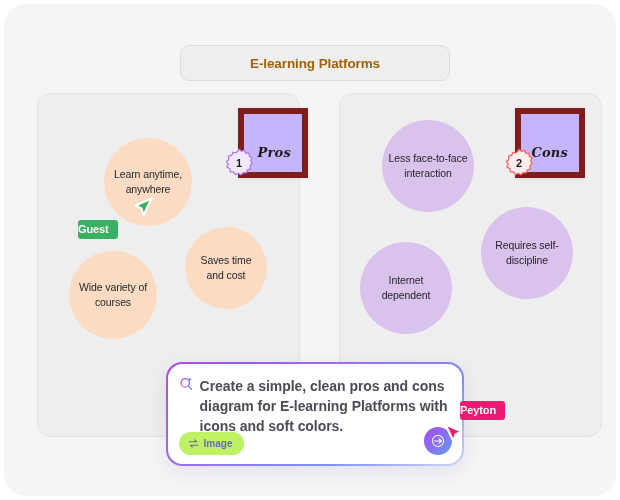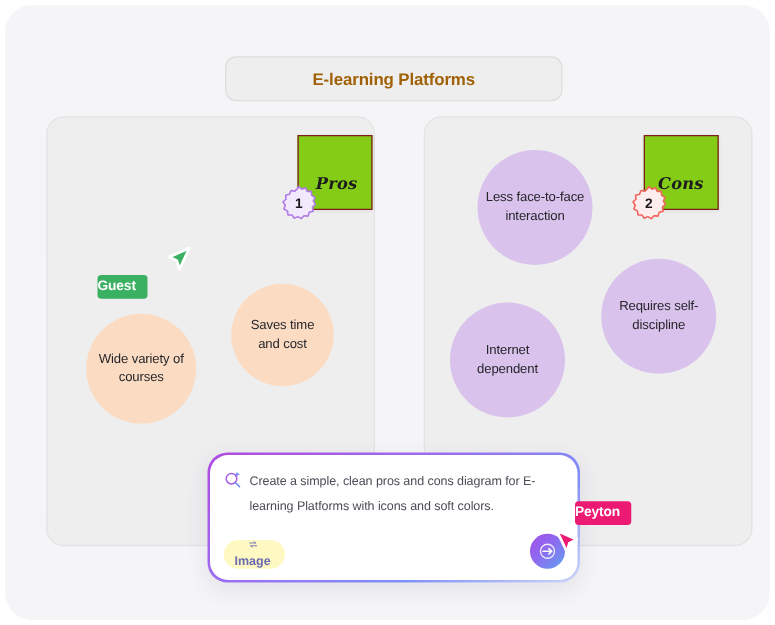--- a/index.html
+++ b/index.html
@@ -74,22 +74,22 @@
     letter-spacing: -0.1px;
     box-sizing: border-box;
     padding: 6px;
   }
   .bubble.pro { background: #fbdcc2; }
   .bubble.con { background: #d9c2ec; }
 
   
   .sticky {
     position: absolute;
-    background: #84cc16;
-    border: 1px solid #7f1d1d;
+    background: #c4b5fd;
+    border: 6px solid #7f1d1d;
     box-shadow: 0 1px 3px rgba(0,0,0,0.07);
     display: flex;
     align-items: flex-end;
     justify-content: flex-end;
   }
   .sticky .sticky-text {
     font-family: "DejaVu Serif", serif;
     font-style: italic;
     font-weight: bold;
     font-size: 13px;
@@ -155,38 +155,38 @@
     background: #ffffff;
     border-radius: 14.5px;
     position: relative;
     box-sizing: border-box;
   }
   #prompt-text {
     position: absolute;
     left: 32px;
     top: 12px;
     width: 248px;
-    font-size: 10px;
+    font-size: 14px;
     line-height: 20px;
     color: #4c4c57;
     letter-spacing: -0.05px;
+    font-weight: bold;
   }
   #ai-search-icon { position: absolute; left: 11px; top: 12px; }
   #image-chip {
     position: absolute;
     left: 11px;
     top: 68px;
     height: 23px;
-    background: #fef9c3;
+    background: #bef264;
     border-radius: 12px;
     display: flex;
     align-items: center;
     gap: 5px;
     padding: 0 11px 0 9px;
-    flex-direction: column;
   }
   #image-chip .chip-label {
     font-size: 10px;
     font-weight: bold;
     color: #6a6ab2;
   }
   #send-button {
     position: absolute;
     right: 10px;
     bottom: 9px;
@@ -203,20 +203,23 @@
 <body>
 
 <div id="app-frame">
 
   <div id="title-pill">
     <span class="title-text">E-learning Platforms</span>
   </div>
 
   <div class="panel" id="panel-pros">
 
+    <div class="bubble pro" style="left:66px; top:44px; width:88px; height:88px;">
+      <span>Learn anytime, anywhere</span>
+    </div>
 
     <div class="bubble pro" style="left:147px; top:133px; width:82px; height:82px;">
       <span>Saves time and cost</span>
     </div>
 
     <div class="bubble pro" style="left:31px; top:157px; width:88px; height:88px;">
       <span>Wide variety of courses</span>
     </div>
   </div>
 

